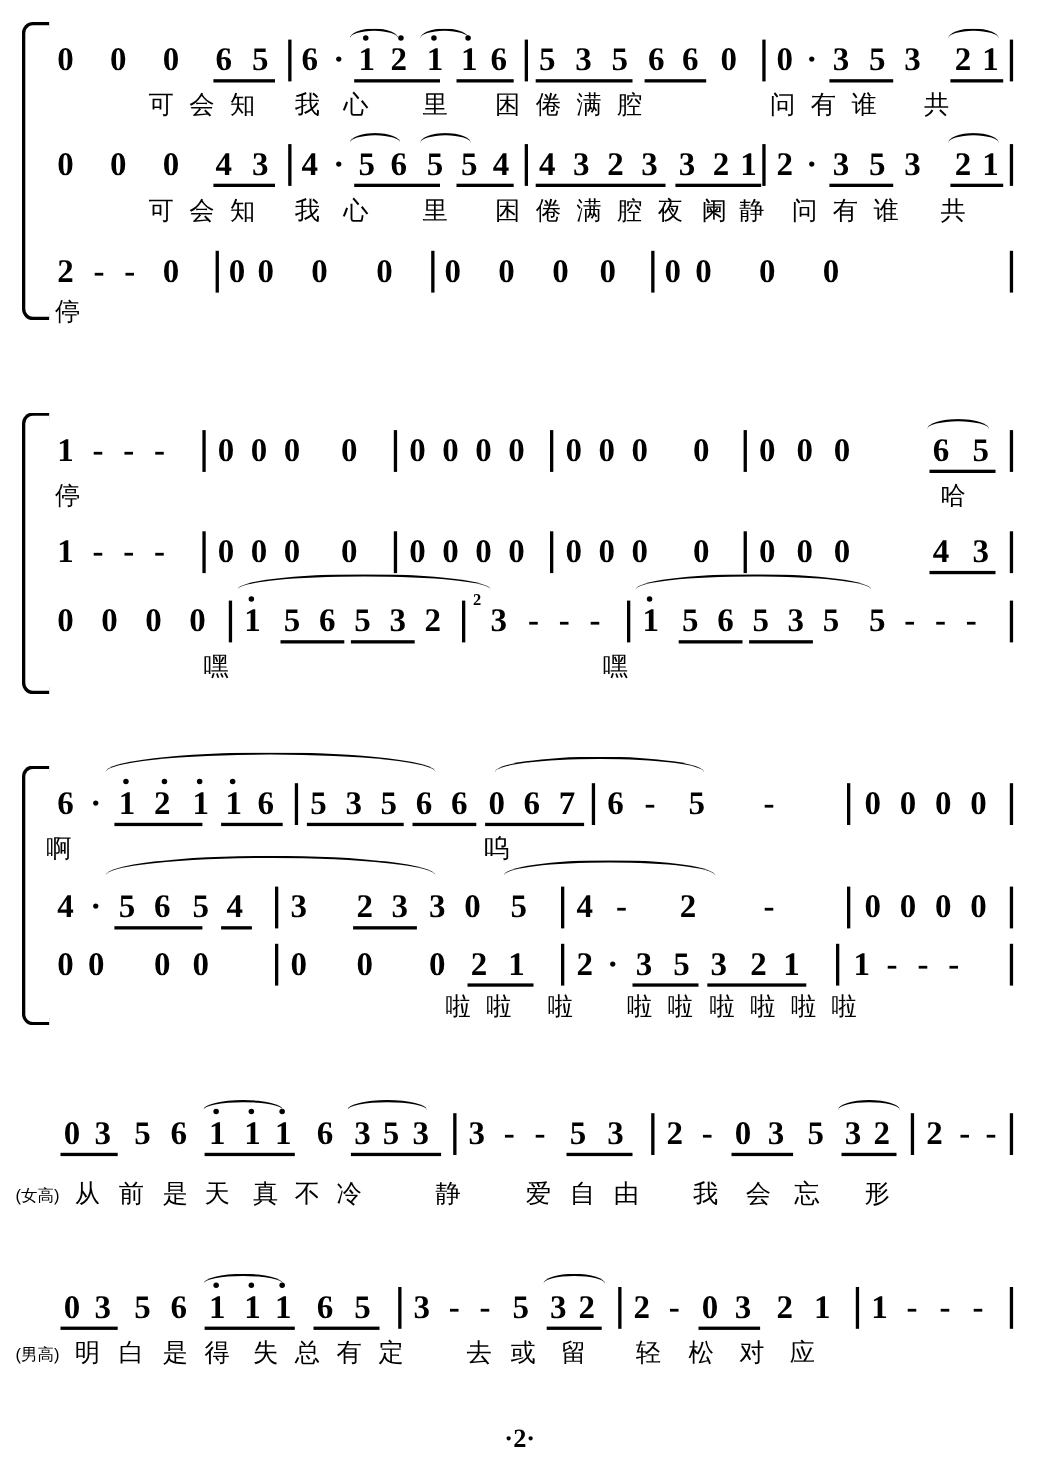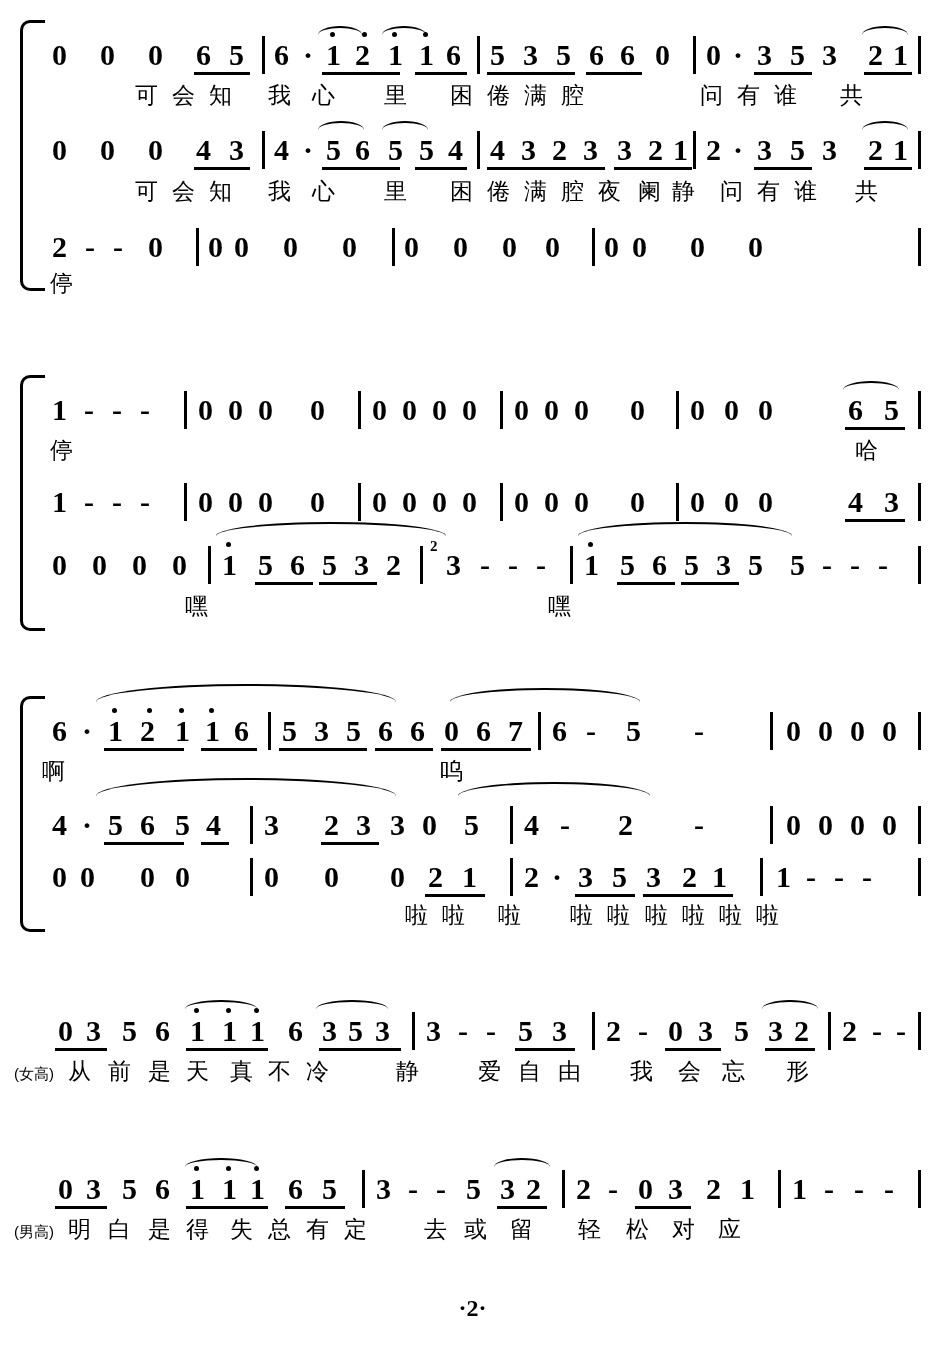--- a/index.html
+++ b/index.html
@@ -562,21 +562,21 @@
       <div class="beam" style="left:765px; top:42px; width:50px;"></div>
       <div class="slur" style="left:762px; top:-6px; width:56px;"></div>
       <div class="bar" style="left:828px; top:6px; height:38px;"></div>
 
       <span class="g num" style="left:842px; top:10px;">2</span>
       <span class="g num" style="left:872px; top:10px;">-</span>
       <span class="g num" style="left:896px; top:10px;">-</span>
       <div class="bar" style="left:918px; top:6px; height:38px;"></div>
     </div>
 
-    <div style="position:absolute; left:0; top:70px; width:910px; height:30px;">
+    <div style="position:absolute; left:0; top:84px; width:910px; height:30px;">
       <span class="lyr small" style="left:14px; top:6px;">(女高)</span>
       <span class="lyr" style="left:68px; top:0;">从</span>
       <span class="lyr" style="left:108px; top:0;">前</span>
       <span class="lyr" style="left:148px; top:0;">是</span>
       <span class="lyr" style="left:186px; top:0;">天</span>
       <span class="lyr" style="left:230px; top:0;">真</span>
       <span class="lyr" style="left:268px; top:0;">不</span>
       <span class="lyr" style="left:306px; top:0;">冷</span>
       <span class="lyr" style="left:396px; top:0;">静</span>
       <span class="lyr" style="left:478px; top:0;">爱</span>

